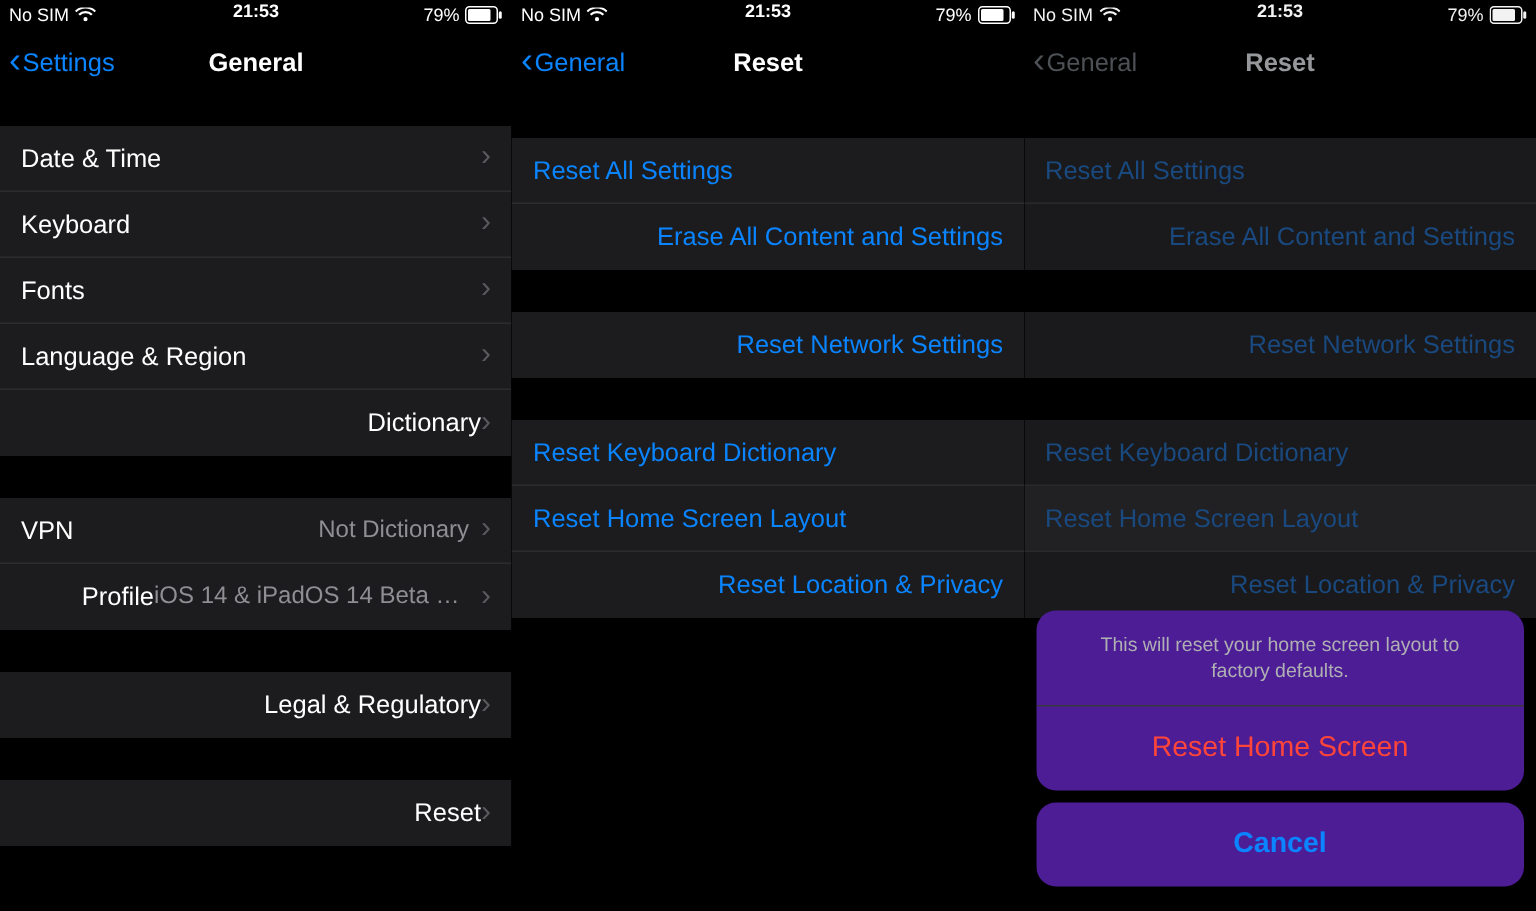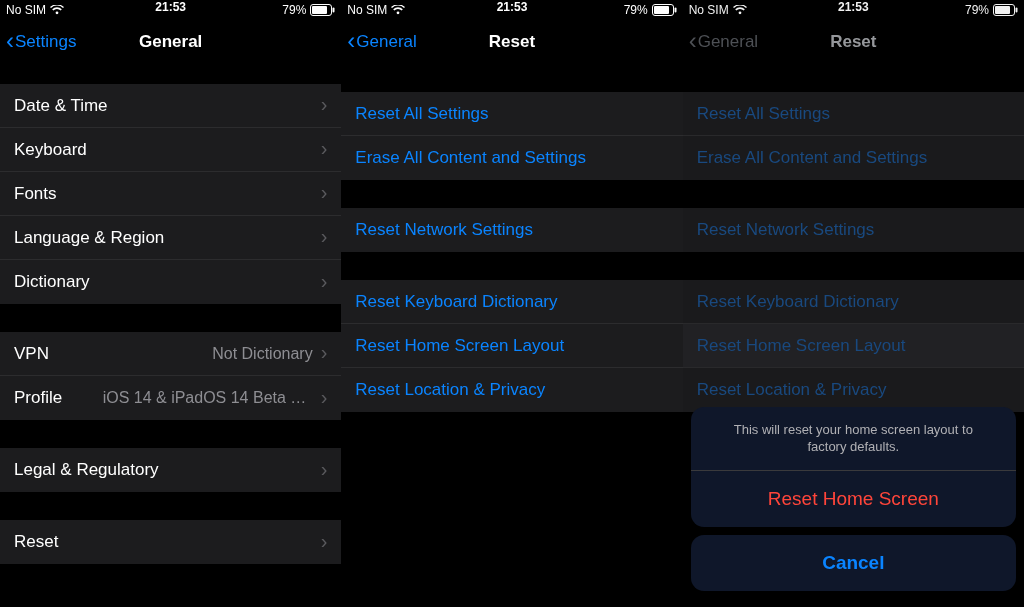--- a/index.html
+++ b/index.html
@@ -19,32 +19,32 @@
   .nav .back { position:absolute; left:6px; display:flex; align-items:center; color:#0a84ff; font-size:17px; gap:1px; }
   .nav .back .chev { font-size:24px; line-height:1; font-weight:300; margin-top:-2px; }
   .nav .title { position:absolute; left:0; right:0; text-align:center; font-size:17px; font-weight:600; }
   .nav.dim .back { color:#52555a; }
 
   
   .gap  { height:28px; background:#000; }
   .gap-sm { height:20px; background:#000; }
   .group { background:#1c1c1e; }
   .cell { height:44px; display:flex; align-items:center; justify-content:space-between; padding:16px 14px; border-bottom:1px solid #2c2c2e; font-size:17px; color:#fff; }
-  .cell:last-child { border-bottom:none; }
+  .cell:last-child { border-bottom:none;justify-content:flex-end; }
   .cell .left { color:#fff; }
   .cell .val  { color:#8e8e93; font-size:16px; max-width:210px; white-space:nowrap; overflow:hidden; text-overflow:ellipsis; }
   .cell .rgt  { display:flex; align-items:center; gap:8px; }
   .cell .chev { color:#5a5a5e; font-weight:400; font-size:20px; margin-top:-2px; }
   .cell.link .left { color:#0a84ff; }
   .cell.hl { background:#232326; }
 
   
   .dim-overlay { position:absolute; inset:0; background:rgba(0,0,0,0.05); }
   .sheet { position:absolute; left:8px; right:8px; bottom:8px; }
-  .sheet .card { background:#0f172a; border-radius:13px; overflow:hidden; margin-bottom:8px; }
+  .sheet .card { background:#4c1d95; border-radius:13px; overflow:hidden; margin-bottom:8px; }
   .sheet .msg { padding:14px 24px; text-align:center; color:#b0b0b4; font-size:13px; line-height:1.35; border-bottom:1px solid #3a3a3c; }
   .sheet .btn { height:56px; display:flex; align-items:center; justify-content:center; font-size:19px; }
   .sheet .destructive { color:#ff453a; }
   .sheet .cancel { color:#0a84ff; font-weight:600; }
 
   .content { height:calc(607px - 64px); overflow:hidden; }
 
   
   .phone3 .cell .left { color:#1b4d86; }
   .phone3 .nav .title { color:#9ea0a4; }

